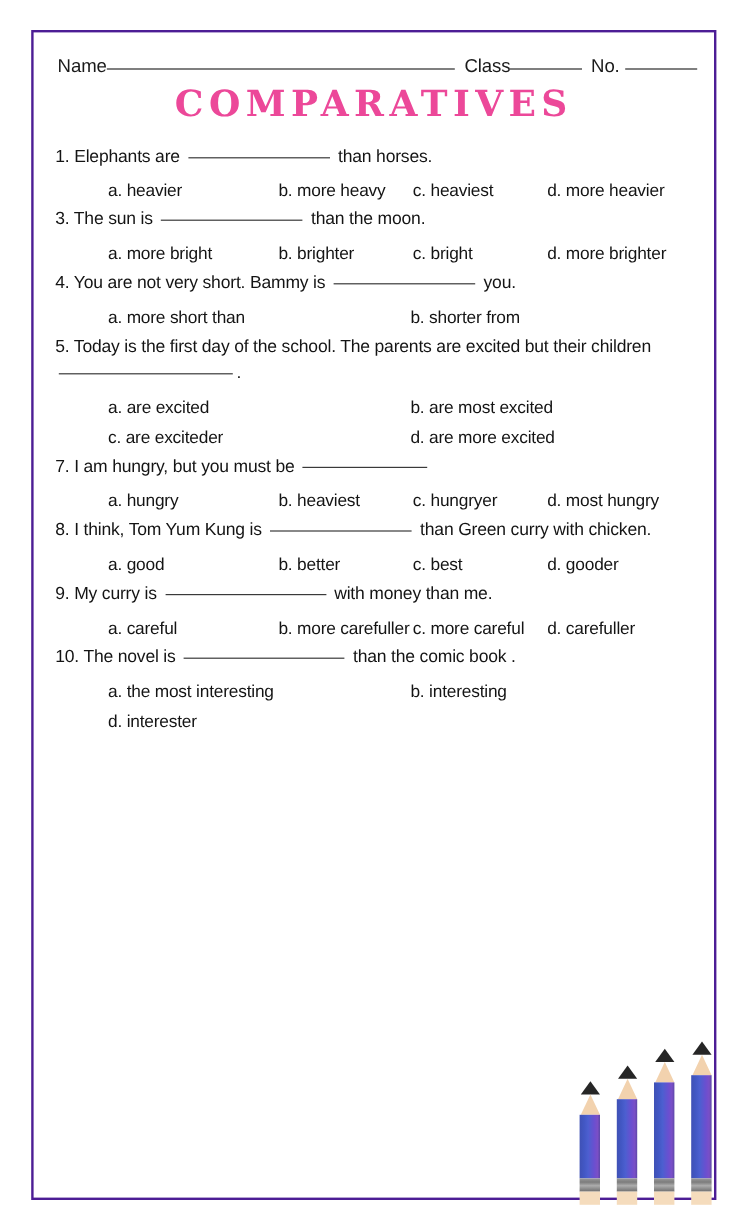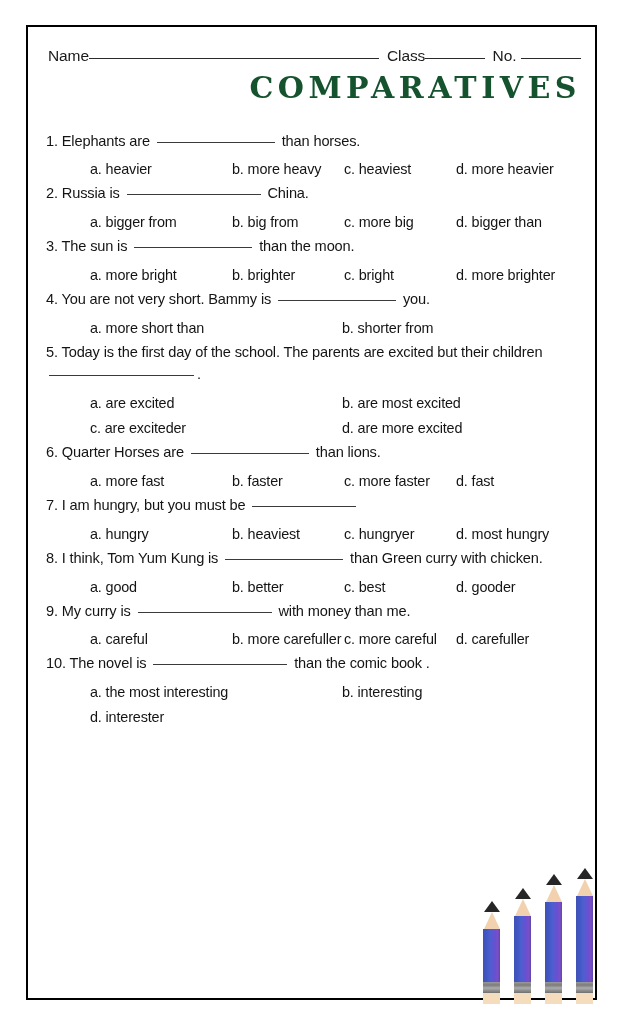--- a/index.html
+++ b/index.html
@@ -16,21 +16,21 @@
   }
 
   
   #worksheet {
     position: absolute;
     left: 26px;
     top: 25px;
     width: 571px;
     height: 975px;
     box-sizing: border-box;
-    border: 2px solid #000000;
+    border: 2px solid #4c1d95;
     background: #ffffff;
   }
 
   #sheet-inner {
     position: absolute;
     left: 0; top: 0;
     width: 100%;
     height: 100%;
     padding: 12px 14px 0 14px;
     box-sizing: border-box;
@@ -54,44 +54,44 @@
     position: relative;
     top: -2px;
   }
   .rule.name  { width: 302px; }
   .rule.class { width: 62px; }
   .rule.no    { width: 62px; margin-left: 5px; }
   .gap { display: inline-block; width: 8px; }
 
   
   .title {
-    text-align: right;
+    text-align: center;
     font-family: "DejaVu Serif", "Liberation Serif", serif;
     font-weight: bold;
     font-size: 30px;
-    color: #14532d;
+    color: #ec4899;
     letter-spacing: 4.5px;
     margin: 7px 0 0 0;
     line-height: 1.05;
   }
 
   
   .instruction {
     font-size: 15.5px;
     color: #1f3a68;
     text-decoration: underline;
     text-underline-offset: 3px;
     margin: 11px 0 0 6px;
     letter-spacing: -0.15px;
     white-space: nowrap;
   }
 
   
   .qlist {
-    margin-top: 21px;
+    margin-top: 11px;
   }
   .q {
     margin: 0 0 0 4px;
   }
   .stem {
     font-size: 14.6px;
     color: #141414;
     letter-spacing: -0.15px;
     line-height: 1.5;
     padding: 6px 0 0 0;
@@ -213,34 +213,20 @@
           <span>than horses.</span>
         </div>
         <div class="opts r4">
           <span class="opt">a. heavier</span>
           <span class="opt">b. more heavy</span>
           <span class="opt">c. heaviest</span>
           <span class="opt">d. more heavier</span>
         </div>
       </div>
 
-      <div class="q">
-        <div class="stem">
-          <span>2.</span>
-          <span>Russia is</span>
-          <span class="blank b-xl"></span>
-          <span>China.</span>
-        </div>
-        <div class="opts r4">
-          <span class="opt">a. bigger from</span>
-          <span class="opt">b. big from</span>
-          <span class="opt">c. more big</span>
-          <span class="opt">d. bigger than</span>
-        </div>
-      </div>
 
       <div class="q">
         <div class="stem">
           <span>3.</span>
           <span>The sun is</span>
           <span class="blank b-lg"></span>
           <span>than the moon.</span>
         </div>
         <div class="opts r4">
           <span class="opt">a. more bright</span>
@@ -273,34 +259,20 @@
         <div class="opts r2">
           <span class="opt">a. are excited</span>
           <span class="opt">b. are most excited</span>
         </div>
         <div class="opts r2">
           <span class="opt">c. are exciteder</span>
           <span class="opt">d. are more excited</span>
         </div>
       </div>
 
-      <div class="q">
-        <div class="stem">
-          <span>6.</span>
-          <span>Quarter Horses are</span>
-          <span class="blank b-lg"></span>
-          <span>than lions.</span>
-        </div>
-        <div class="opts r4">
-          <span class="opt">a. more fast</span>
-          <span class="opt">b. faster</span>
-          <span class="opt">c. more faster</span>
-          <span class="opt">d. fast</span>
-        </div>
-      </div>
 
       <div class="q">
         <div class="stem">
           <span>7.</span>
           <span>I am hungry, but you must be</span>
           <span class="blank b-md"></span>
           <span></span>
         </div>
         <div class="opts r4">
           <span class="opt">a. hungry</span>

